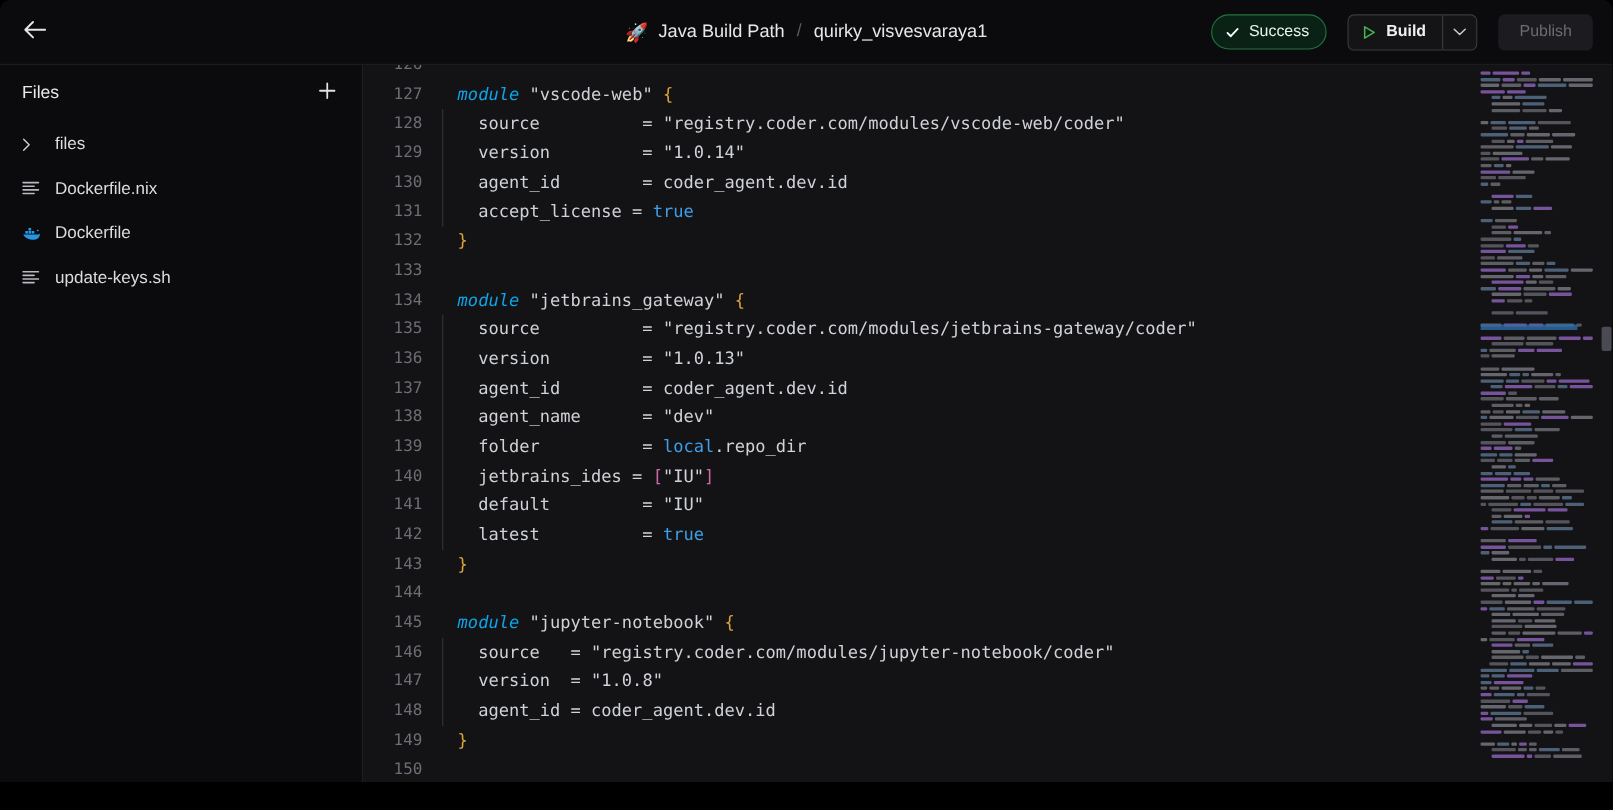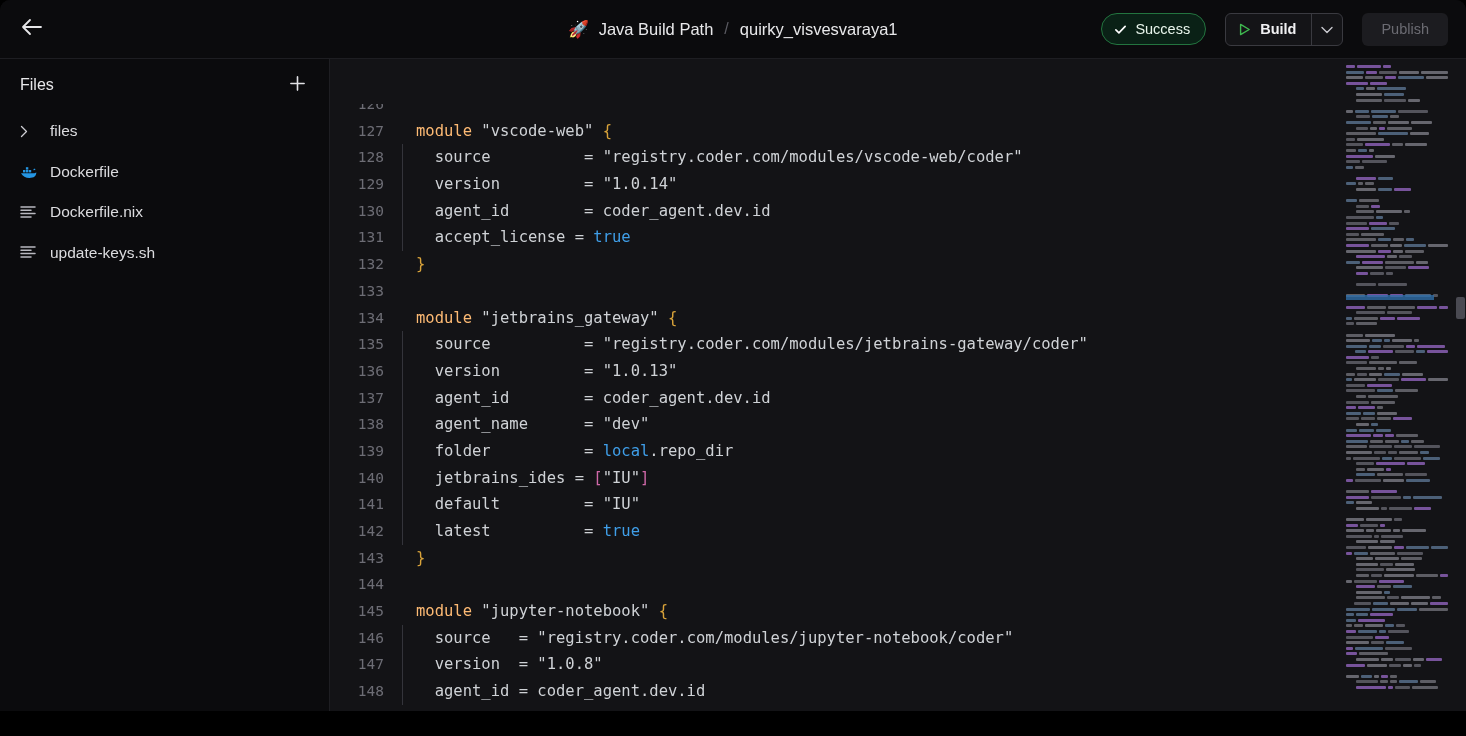--- a/index.html
+++ b/index.html
@@ -123,21 +123,20 @@
 
   
   .editor {
     flex: 1; min-width: 0; position: relative;
     background: #131316;
     overflow: hidden;
   }
   .code-scroll {
     position: absolute; left: 0; top: 0; right: 126px; bottom: 0;
     overflow: hidden;
-    margin-top: 45px;
   }
   .code {
     position: absolute; left: 0; top: -13px; width: 100%;
     font-family: "DejaVu Sans Mono", monospace;
     font-size: 15.5px; line-height: 26.7px;
     white-space: pre;
   }
   .ln {
     display: flex; align-items: flex-start;
     height: 26.7px;
@@ -145,21 +144,21 @@
   .ln .num {
     width: 68px; flex: 0 0 68px; text-align: right;
     color: #6d6d75; padding-right: 14px;
     font-size: 14.5px; line-height: 26.7px;
   }
   .ln .src { color: #cfd2d6; position: relative; padding-left: 18px; }
   .ln .src.ig::before {
     content: ""; position: absolute; left: 4px; top: 0; bottom: 0;
     width: 1px; background: #34343b;
   }
-  .k  { color: #fdba74; }   
+  .k  { color: #0ea5e9; font-style: italic; }   
   .s  { color: #cfd2d6; }   
   .b  { color: #3f9ee8; }   
   .br { color: #d9a33a; }   
   .bk { color: #cf68a8; }   
   .id { color: #cfd2d6; }
   .op { color: #cfd2d6; }
 
   
   .minimap {
     position: absolute; right: 0; top: 0; width: 126px; bottom: 0;
@@ -254,45 +253,45 @@
           <div class="file-row">
             <span class="fi">
               <svg width="9" height="13" viewBox="0 0 9 13" fill="none">
                 <path d="M1.5 1.5L6.5 6.5 1.5 11.5" stroke="#cfcfd4" stroke-width="1.3" stroke-linecap="round" stroke-linejoin="round"></path>
               </svg>
             </span>
             <span class="file-label">files</span>
           </div>
           <div class="file-row">
             <span class="fi">
+              <svg width="16" height="15" viewBox="0 0 16 15" fill="none">
+                <path d="M1 2h14M1 5.3h10M1 8.6h14M1 11.9h10" stroke="#b9b9c0" stroke-width="1.5" stroke-linecap="round"></path>
+              </svg>
+            </span>
+            <span class="file-label">Dockerfile.nix</span>
+          </div>
+          <div class="file-row">
+            <span class="fi">
               <svg width="18" height="14" viewBox="0 0 18 14" fill="none">
                 <rect x="3" y="5" width="2.4" height="2.4" fill="#2596e3"></rect>
                 <rect x="5.9" y="5" width="2.4" height="2.4" fill="#2596e3"></rect>
                 <rect x="8.8" y="5" width="2.4" height="2.4" fill="#2596e3"></rect>
                 <rect x="5.9" y="2.2" width="2.4" height="2.4" fill="#2596e3"></rect>
                 <path d="M1 8.2h13.2c.9 0 1.6-.4 2-1 .3 1.6-.4 3.3-1.6 4.3-1.2 1-3 1.4-5.3 1.4-3.6 0-6.6-1.6-8.3-4.7z" fill="#2596e3"></path>
                 <path d="M13.5 4.2c.6-.6 1.4-.6 2 0-.3.8-1 1.2-2 1.1z" fill="#2596e3"></path>
               </svg>
             </span>
             <span class="file-label">Dockerfile</span>
           </div>
           <div class="file-row">
             <span class="fi">
               <svg width="16" height="15" viewBox="0 0 16 15" fill="none">
                 <path d="M1 2h14M1 5.3h10M1 8.6h14M1 11.9h10" stroke="#b9b9c0" stroke-width="1.5" stroke-linecap="round"></path>
               </svg>
             </span>
-            <span class="file-label">Dockerfile.nix</span>
-          </div>
-          <div class="file-row">
-            <span class="fi">
-              <svg width="16" height="15" viewBox="0 0 16 15" fill="none">
-                <path d="M1 2h14M1 5.3h10M1 8.6h14M1 11.9h10" stroke="#b9b9c0" stroke-width="1.5" stroke-linecap="round"></path>
-              </svg>
-            </span>
             <span class="file-label">update-keys.sh</span>
           </div>
         </div>
     </div>
 
     <div class="editor">
       <div class="code-scroll">
         <div class="code" id="code-lines"><div class="ln"><span class="num">126</span><span class="src"></span></div><div class="ln"><span class="num">127</span><span class="src"><span class="k">module</span><span class="op"> </span><span class="s">"vscode-web"</span><span class="op"> </span><span class="br">{</span></span></div><div class="ln"><span class="num">128</span><span class="src ig"><span class="id">  source          = </span><span class="s">"registry.coder.com/modules/vscode-web/coder"</span></span></div><div class="ln"><span class="num">129</span><span class="src ig"><span class="id">  version         = </span><span class="s">"1.0.14"</span></span></div><div class="ln"><span class="num">130</span><span class="src ig"><span class="id">  agent_id        = coder_agent.dev.id</span></span></div><div class="ln"><span class="num">131</span><span class="src ig"><span class="id">  accept_license = </span><span class="b">true</span></span></div><div class="ln"><span class="num">132</span><span class="src"><span class="br">}</span></span></div><div class="ln"><span class="num">133</span><span class="src"></span></div><div class="ln"><span class="num">134</span><span class="src"><span class="k">module</span><span class="op"> </span><span class="s">"jetbrains_gateway"</span><span class="op"> </span><span class="br">{</span></span></div><div class="ln"><span class="num">135</span><span class="src ig"><span class="id">  source          = </span><span class="s">"registry.coder.com/modules/jetbrains-gateway/coder"</span></span></div><div class="ln"><span class="num">136</span><span class="src ig"><span class="id">  version         = </span><span class="s">"1.0.13"</span></span></div><div class="ln"><span class="num">137</span><span class="src ig"><span class="id">  agent_id        = coder_agent.dev.id</span></span></div><div class="ln"><span class="num">138</span><span class="src ig"><span class="id">  agent_name      = </span><span class="s">"dev"</span></span></div><div class="ln"><span class="num">139</span><span class="src ig"><span class="id">  folder          = </span><span class="b">local</span><span class="id">.repo_dir</span></span></div><div class="ln"><span class="num">140</span><span class="src ig"><span class="id">  jetbrains_ides = </span><span class="bk">[</span><span class="s">"IU"</span><span class="bk">]</span></span></div><div class="ln"><span class="num">141</span><span class="src ig"><span class="id">  default         = </span><span class="s">"IU"</span></span></div><div class="ln"><span class="num">142</span><span class="src ig"><span class="id">  latest          = </span><span class="b">true</span></span></div><div class="ln"><span class="num">143</span><span class="src"><span class="br">}</span></span></div><div class="ln"><span class="num">144</span><span class="src"></span></div><div class="ln"><span class="num">145</span><span class="src"><span class="k">module</span><span class="op"> </span><span class="s">"jupyter-notebook"</span><span class="op"> </span><span class="br">{</span></span></div><div class="ln"><span class="num">146</span><span class="src ig"><span class="id">  source   = </span><span class="s">"registry.coder.com/modules/jupyter-notebook/coder"</span></span></div><div class="ln"><span class="num">147</span><span class="src ig"><span class="id">  version  = </span><span class="s">"1.0.8"</span></span></div><div class="ln"><span class="num">148</span><span class="src ig"><span class="id">  agent_id = coder_agent.dev.id</span></span></div><div class="ln"><span class="num">149</span><span class="src"><span class="br">}</span></span></div><div class="ln"><span class="num">150</span><span class="src"></span></div></div>
       </div>
       <div class="minimap">

